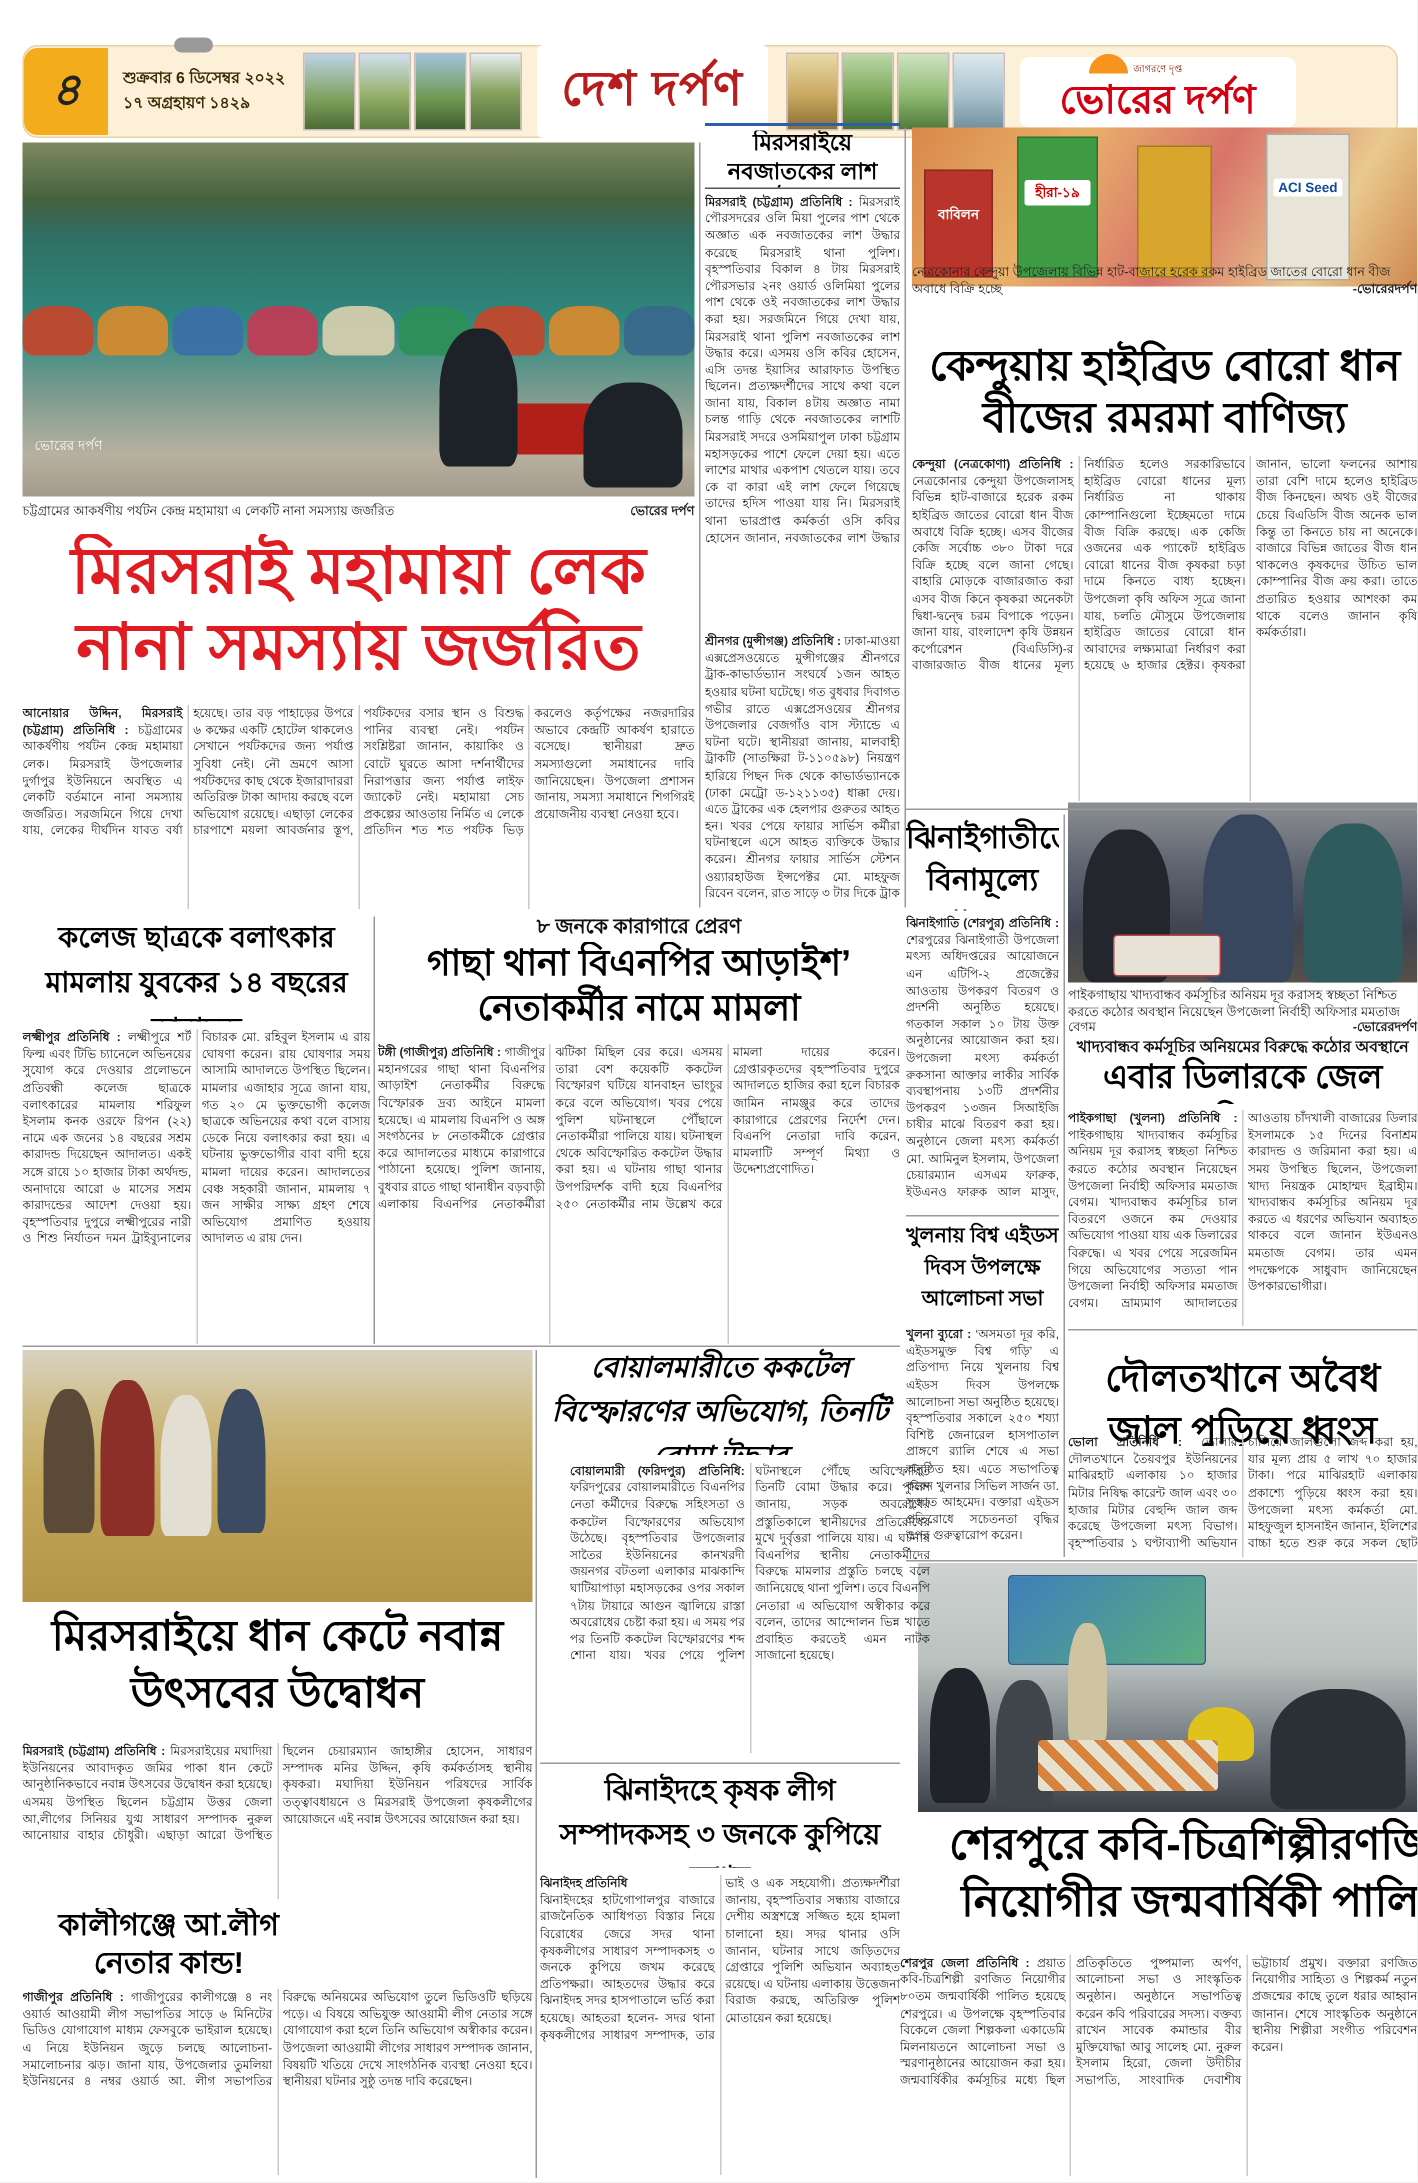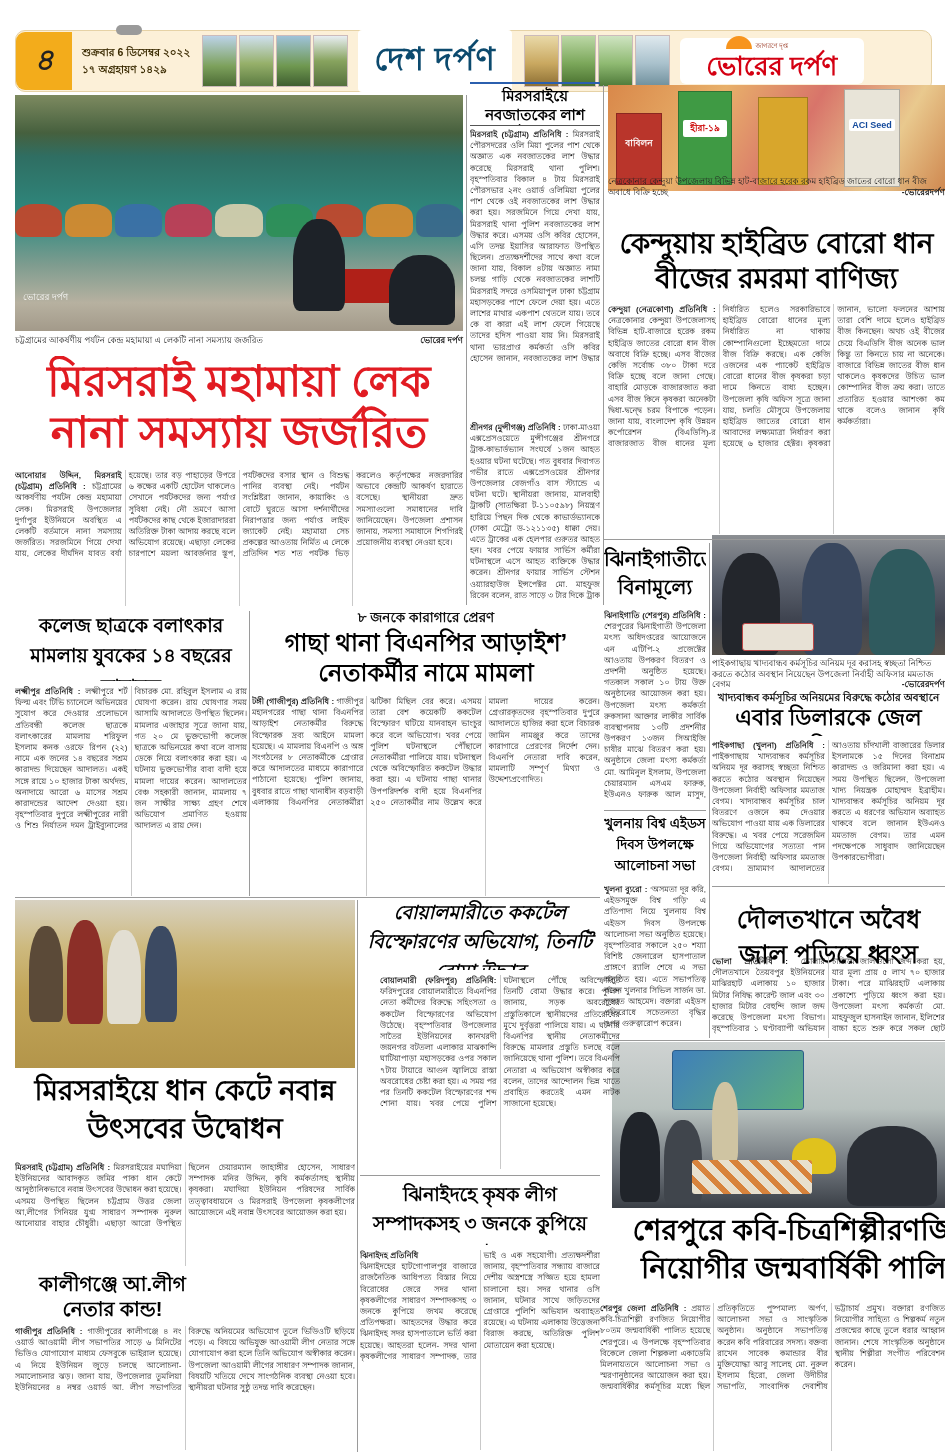--- a/index.html
+++ b/index.html
@@ -8,21 +8,21 @@
   
   .hdr{position:absolute;left:15px;top:30px;width:915px;height:60px;background:#fcf0d8;
        border:1px solid #e6d2a6;border-radius:10px;display:flex;align-items:center;}
   .hdr-tab{position:absolute;left:100px;top:-6px;width:26px;height:10px;background:#9a9a9a;border-radius:5px;}
   .pageno{width:56px;height:58px;background:#f3ac1b;border-radius:9px 0 0 9px;display:flex;
           align-items:center;justify-content:center;font-size:30px;font-weight:bold;font-style:italic;color:#222;}
   .hdr-dates{margin-left:10px;font-size:10.5px;font-weight:bold;color:#3a2a00;line-height:1.6;white-space:nowrap;}
   .strip{display:flex;gap:2px;margin-left:12px;}
   .thumb{width:33px;height:50px;border:1px solid #cbb;}
   .masthead{margin-left:10px;background:#fff;padding:4px 16px;border-radius:4px;}
-  .masthead span{font-size:32px;font-weight:bold;color:#0c4a6e;letter-spacing:1px;}
+  .masthead span{font-size:32px;font-weight:bold;color:#b91c1c;letter-spacing:1px;}
   .logo{margin-left:10px;background:#fff;border-radius:6px;padding:3px 12px 5px 12px;position:relative;min-width:160px;text-align:center;}
   .logo .sun{position:absolute;left:50%;top:-2px;transform:translateX(-46px);width:26px;height:13px;
              background:#f7941d;border-radius:13px 13px 0 0;}
   .logo .tag{display:block;font-size:6.5px;color:#8a1a00;margin-bottom:1px;}
   .logo .ttl{font-size:26px;font-weight:bold;color:#d40012;line-height:1;}
   
   .photo{position:absolute;overflow:hidden;background:#777;}
   .ph-lake{background:linear-gradient(180deg,#7d8a60 0%,#46603e 16%,#2f6e62 26%,#2f8a80 52%,#7e9c8f 72%,#b7b1a0 88%,#a39a8a 100%);}
   .boatrow{position:absolute;left:0;top:46%;width:100%;height:14%;display:flex;gap:3px;}
   .boat{flex:1;border-radius:40% 40% 8px 8px;opacity:.92;}

